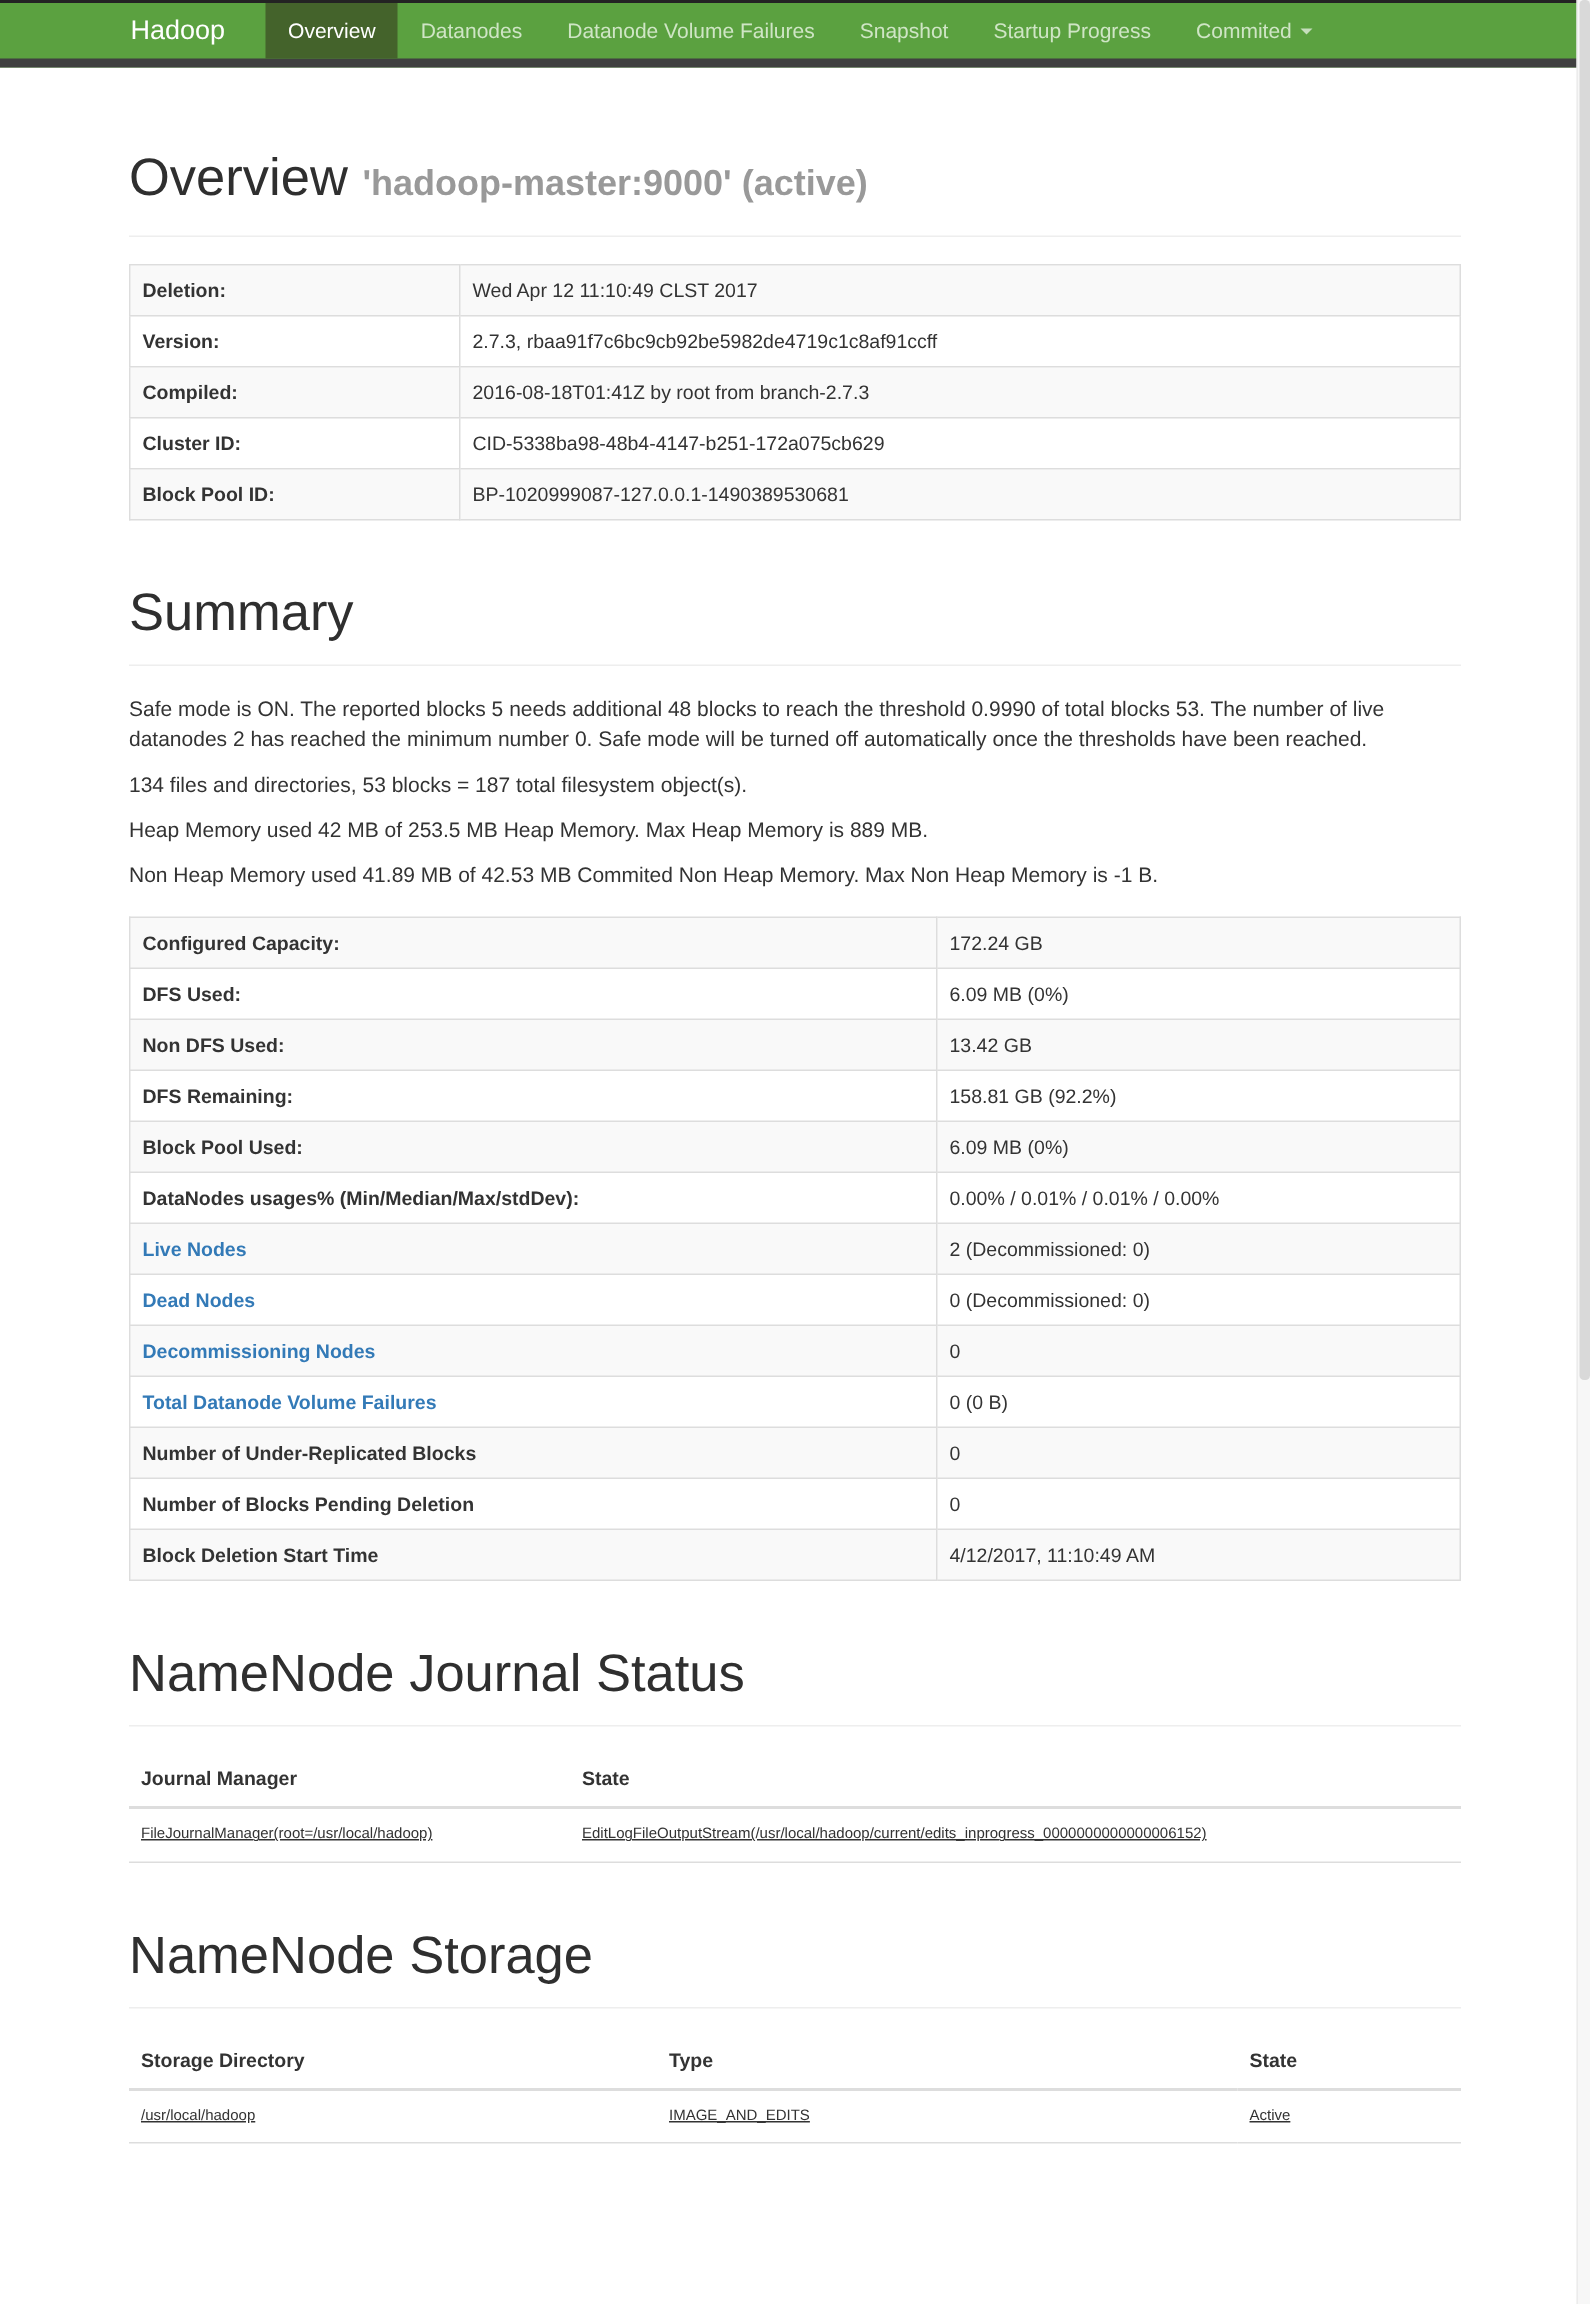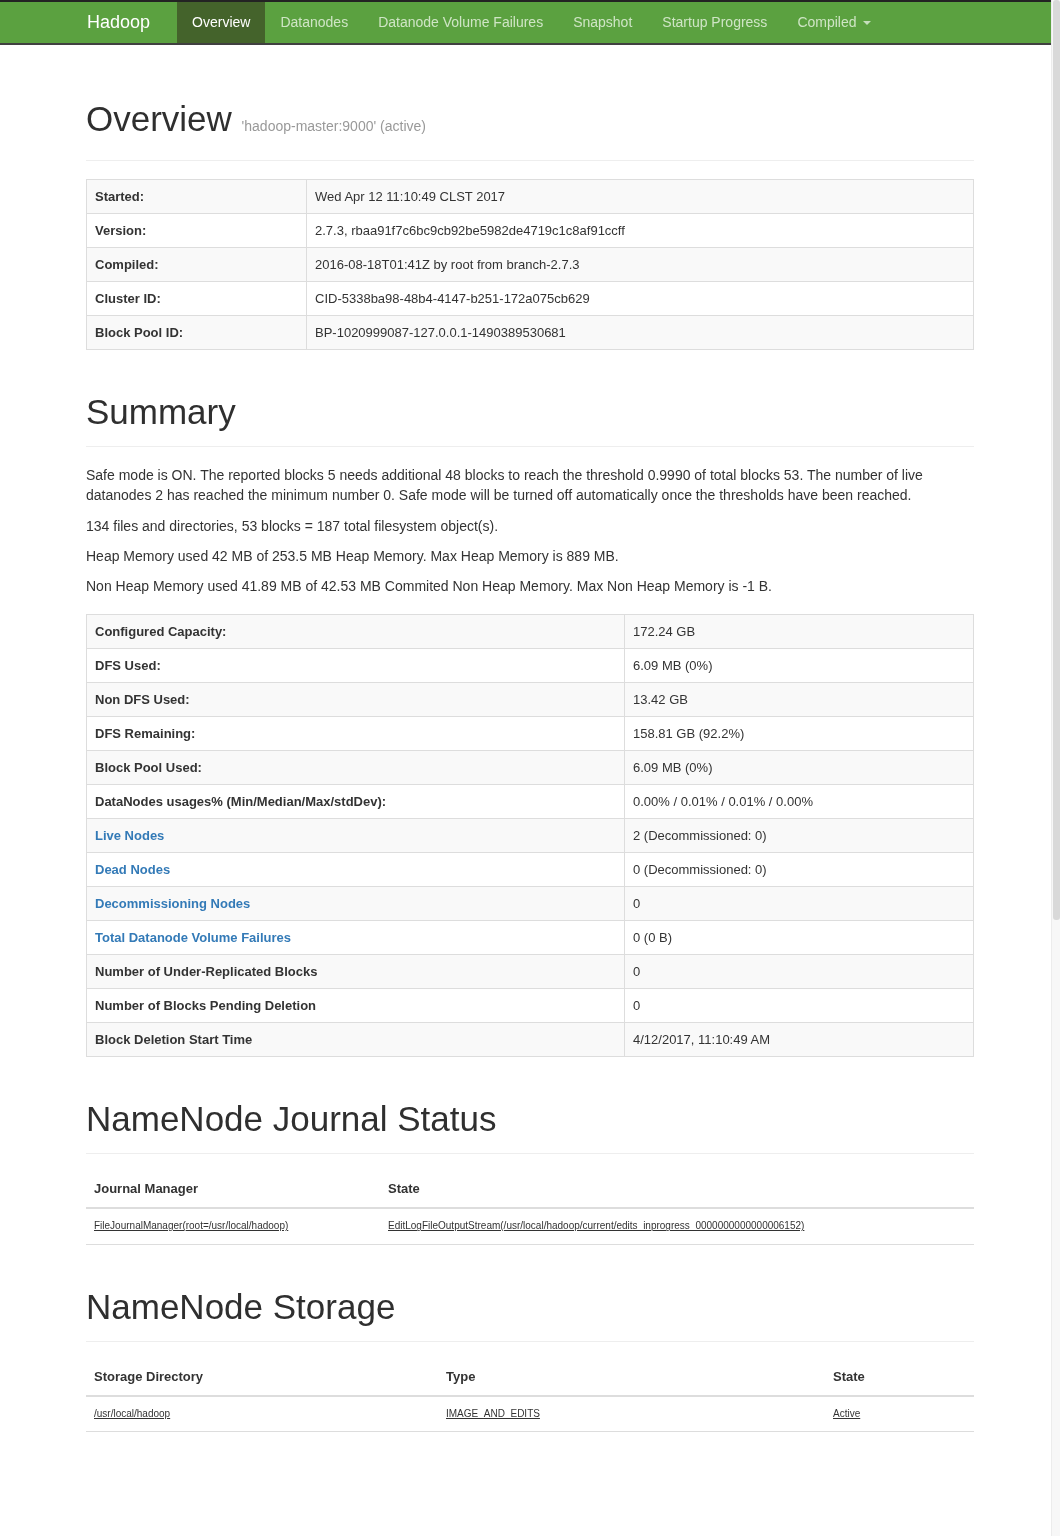--- a/index.html
+++ b/index.html
@@ -10,21 +10,21 @@
   *{box-sizing:border-box; margin:0; padding:0;}
   html,body{background:#fff;}
   body{
     width:1060px; height:1536px; overflow:hidden; position:relative;
     font-family:"Liberation Sans","DejaVu Sans",sans-serif;
     color:var(--text,#333); font-size:14px; line-height:1.45;
   }
   
   .navbar{
     height:45px; width:100%; background:var(--navbar_bg,#5ba140);
-    border-top:2px solid #232323; border-bottom:2px solid #404040;
+    border-top:2px solid #232323; border-bottom:6px solid #404040;
     display:flex; align-items:stretch; padding-left:72px;
   }
   .navbar .brand{
     color:var(--navbar_brand,#fff); font-size:18px; padding:0 15px;
     display:flex; align-items:center; margin-right:12px; cursor:pointer;
   }
   .navbar ul{list-style:none; display:flex; align-items:stretch;}
   .navbar li{
     display:flex; align-items:center; padding:0 15px; font-size:14px;
     color:var(--navbar_text,#cfe5c5); cursor:pointer; white-space:nowrap;
@@ -42,21 +42,21 @@
   }
   .scrollbar-thumb{
     position:absolute; top:0; left:1px; width:7px; height:920px;
     background:#d9d9d9; border-radius:3px;
   }
   
   .container{width:916px; margin:0 auto; padding:0 14px;}
   .page-header{margin:54px 0 18px; padding-bottom:14px; border-bottom:1px solid var(--hr,#eee);}
   .page-header.subsequent{margin-top:42px;}
   .page-header h1{font-size:35px; font-weight:500; line-height:40px; color:#2f2f2f;}
-  .page-header h1 small{font-size:14px; font-weight:400; color:var(--heading_sub,#999);}
+  .page-header h1 small{font-size:24px; font-weight:700; color:var(--heading_sub,#999);}
   p{margin-bottom:10px;}
   .lead-paragraphs{margin-top:16px;}
   
   table{border-collapse:collapse; width:100%;}
   .tbl-bordered{border:1px solid var(--border,#ddd); margin-top:18px; margin-bottom:6px;}
   .tbl-bordered td{
     border:1px solid var(--border,#ddd); padding:7px 8px; font-size:13px; line-height:19px;
   }
   .tbl-bordered tr:nth-child(odd){background:var(--stripe,#f9f9f9);}
   .tbl-bordered td.lbl{font-weight:bold; width:220px;}
@@ -76,42 +76,42 @@
 
 <nav class="navbar">
   <div class="brand">Hadoop</div>
   <ul>
     <li class="active">Overview</li>
     <li>Datanodes</li>
     <li>Datanode Volume Failures</li>
     <li>Snapshot</li>
     <li>Startup Progress</li>
     <li>
-      <span>Compiled</span>
+      <span>Commited</span>
       <span class="caret"></span>
     </li>
   </ul>
 </nav>
 
 <div class="scrollbar-track">
   <div class="scrollbar-thumb"></div>
 </div>
 
 <div class="container">
 
   <div class="page-header">
     <h1><span>Overview</span>
       <small>'hadoop-master:9000' (active)</small>
     </h1>
   </div>
 
   <table class="tbl-bordered">
     <tbody>
       <tr>
-        <td class="lbl">Started:</td>
+        <td class="lbl">Deletion:</td>
         <td>Wed Apr 12 11:10:49 CLST 2017</td>
       </tr>
       <tr>
         <td class="lbl">Version:</td>
         <td>2.7.3, rbaa91f7c6bc9cb92be5982de4719c1c8af91ccff</td>
       </tr>
       <tr>
         <td class="lbl">Compiled:</td>
         <td>2016-08-18T01:41Z by root from branch-2.7.3</td>
       </tr>

